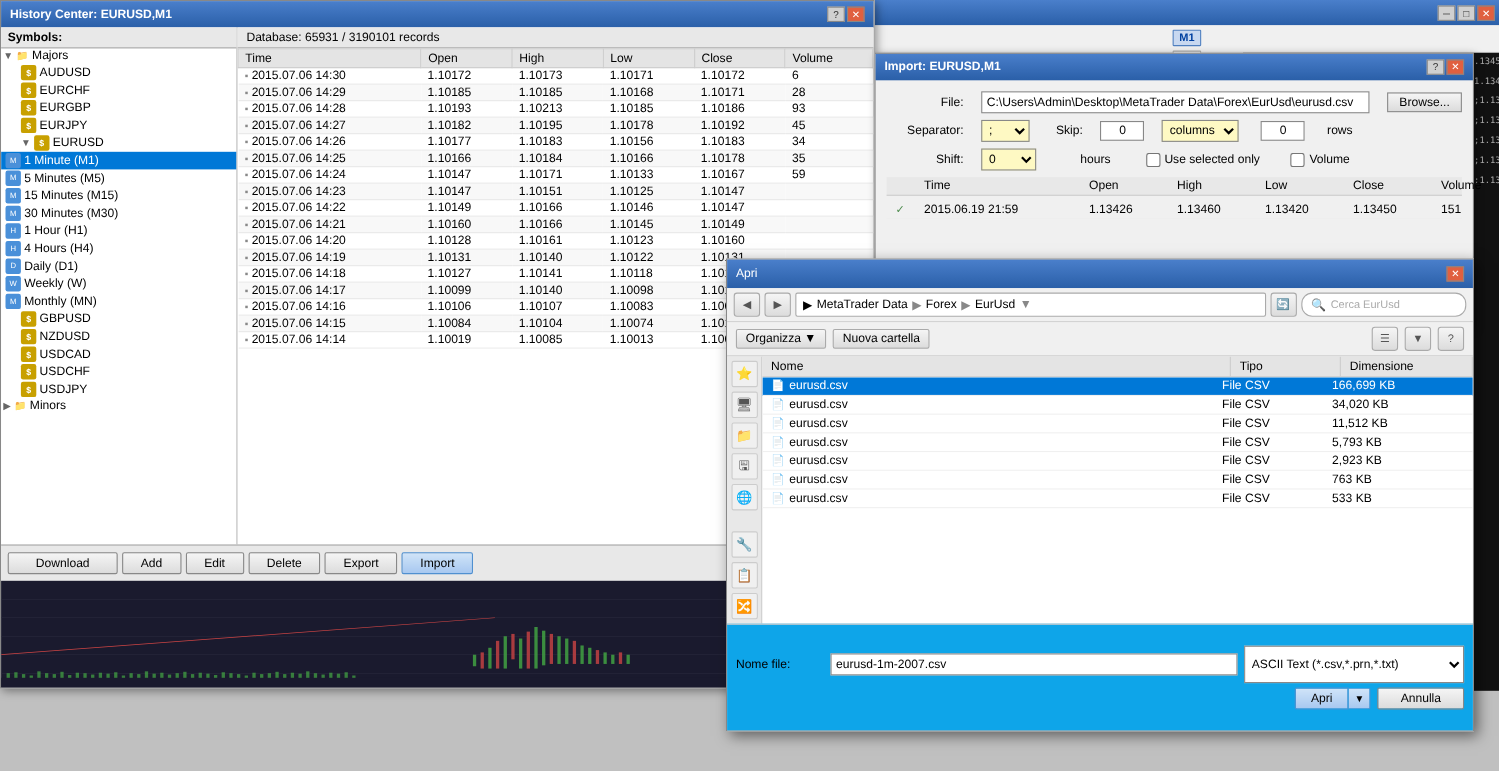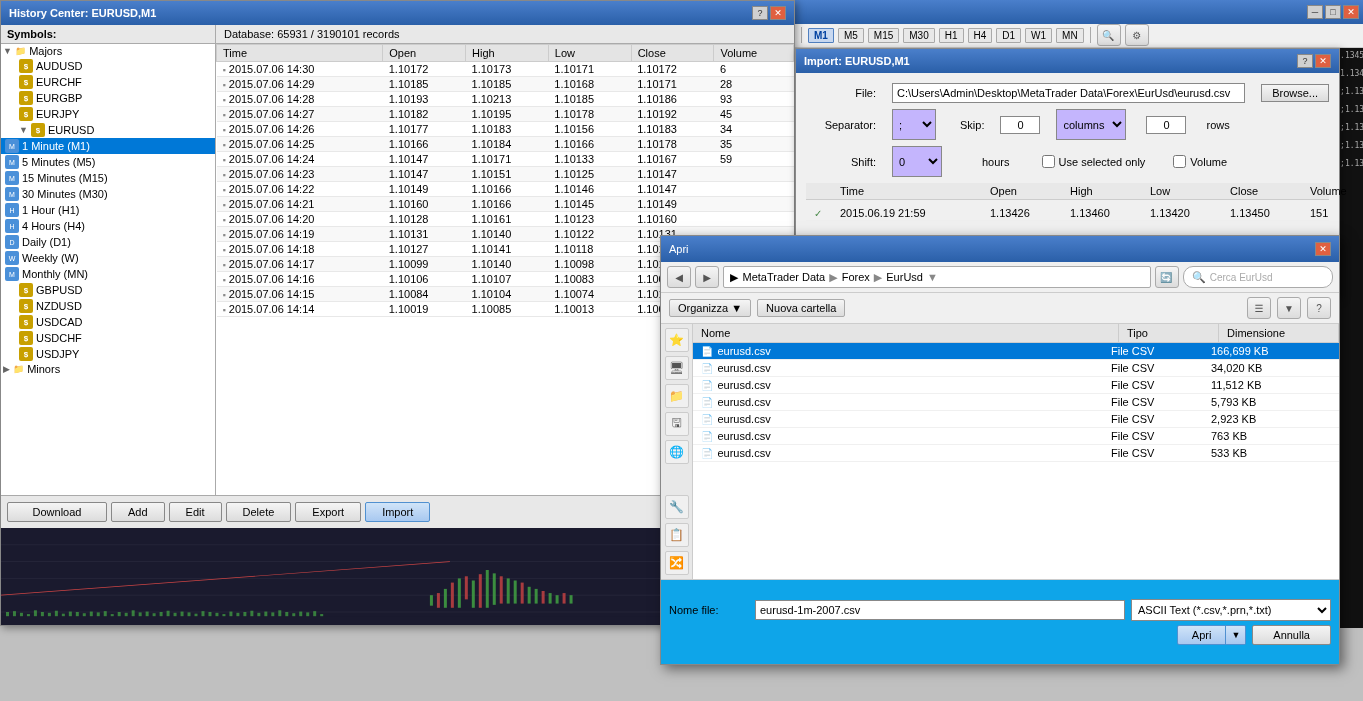--- a/index.html
+++ b/index.html
@@ -183,24 +183,24 @@
     .import-label { width: 70px; text-align: right; font-size: 11px; }
     .import-input {
       flex: 1;
       height: 20px;
       border: 1px solid #888;
       padding: 1px 4px;
       font-size: 11px;
       background: white;
     }
     .import-select {
-      height: 31px;
+      height: 20px;
       border: 1px solid #888;
       font-size: 11px;
-      background: #c4b5fd;
+      background: #fef9c3;
       padding: 0 2px;
     }
     .import-browse {
       padding: 2px 10px;
       background: linear-gradient(to bottom, #f5f5f5, #dcdcdc);
       border: 1px solid #888;
       cursor: pointer;
       font-size: 11px;
     }
     .import-table-header {
@@ -375,21 +375,21 @@
     .file-name-label { width: 80px; font-size: 11px; }
     .file-name-input {
       flex: 1;
       height: 20px;
       border: 1px solid #888;
       padding: 0 4px;
       font-size: 11px;
       background: white;
     }
     .file-type-select {
-      height: 22px;
+      height: 34px;
       border: 1px solid #888;
       font-size: 11px;
       background: white;
       padding: 0 2px;
       width: 200px;
     }
     .file-dialog-buttons {
       display: flex;
       justify-content: flex-end;
       gap: 6px;
@@ -457,20 +457,21 @@
       padding: 0 4px;
       gap: 2px;
     }
     .mt4-menu-bar {
       height: 24px;
       display: flex;
       align-items: center;
       padding: 0 4px;
       gap: 4px;
       background: #f0f0f0;
+      flex-direction: column;
     }
     .mt4-timeframe-btn {
       padding: 1px 5px;
       background: #e8e8e8;
       border: 1px solid #aaa;
       font-size: 10px;
       cursor: pointer;
       border-radius: 1px;
     }
     .mt4-timeframe-btn.active {

